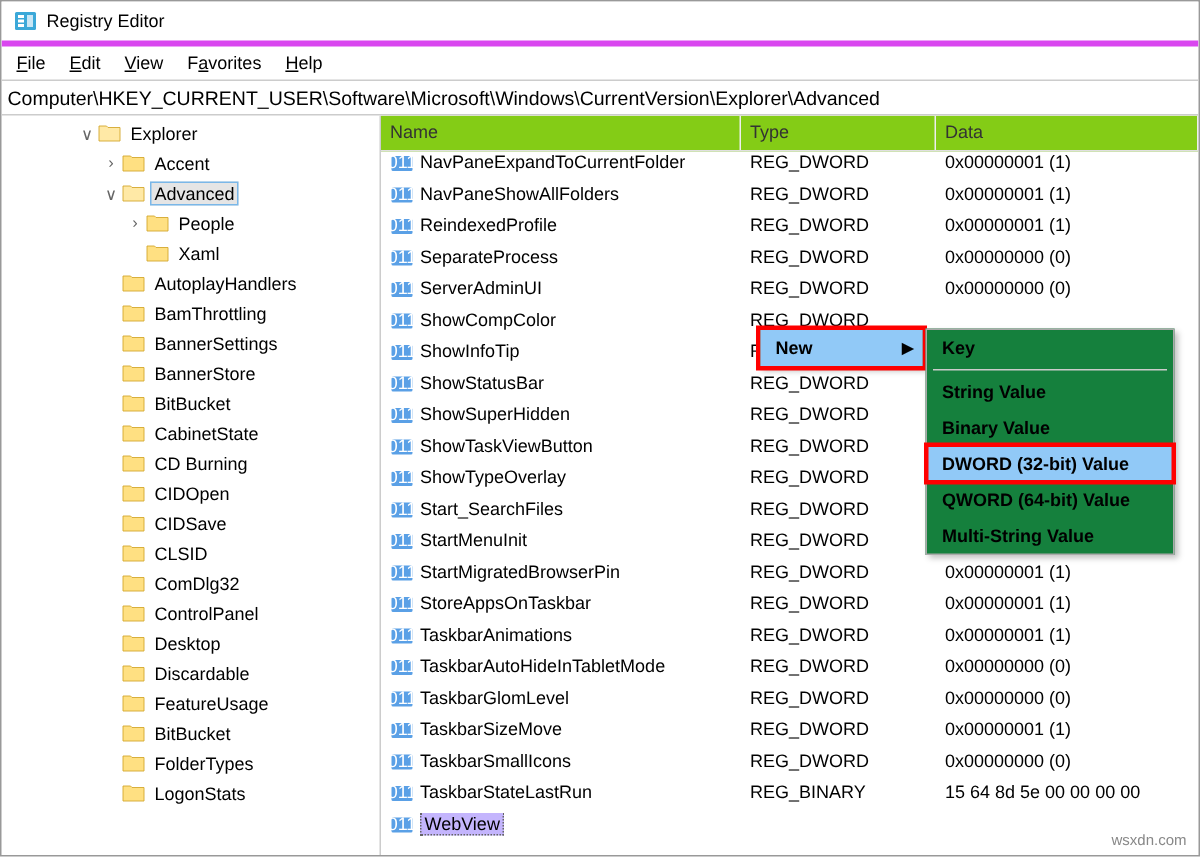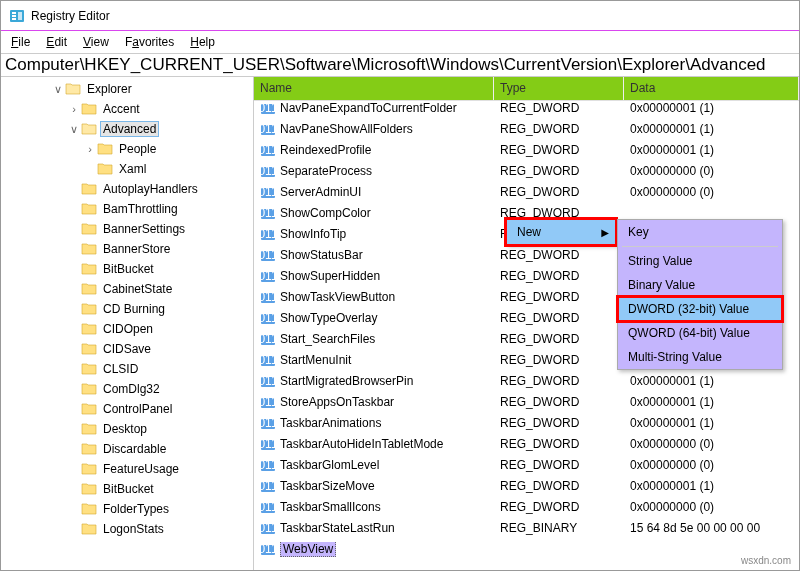--- a/index.html
+++ b/index.html
@@ -1,42 +1,42 @@
 <!DOCTYPE html>
 <html><head>
 <meta charset="utf-8">
 <style>
 * { margin: 0; padding: 0; box-sizing: border-box; font-family: "Segoe UI", Tahoma, sans-serif; font-size: 12px; }
 body { background: #fff; width: 800px; height: 571px; overflow: hidden; display: flex; flex-direction: column; border: 1px solid #999; }
-.titlebar { height: 30px; display: flex; align-items: center; padding: 0 8px; background: #fff; border-bottom: 1px solid #d946ef; }
+.titlebar { height: 30px; display: flex; align-items: center; padding: 0 8px; background: #fff; border-bottom: 4px solid #d946ef; }
 .titlebar svg { margin-right: 6px; }
 .titlebar-text { font-size: 12px; }
 .menubar { height: 22px; display: flex; align-items: center; padding: 0 4px; gap: 4px; }
 .menubar-item { padding: 2px 6px; cursor: default; }
 .menubar-item .ul { text-decoration: underline; }
-.addressbar { height: 24px; border-top: 1px solid #ccc; border-bottom: 1px solid #ccc; display: flex; align-items: center; padding: 0 4px; font-size: 17px; }
+.addressbar { height: 24px; border-top: 1px solid #ccc; border-bottom: 1px solid #ccc; display: flex; align-items: center; padding: 0 4px; font-size: 13px; }
 .content { flex: 1; display: flex; overflow: hidden; }
 .tree { width: 253px; border-right: 1px solid #ccc; overflow-y: scroll; padding: 2px 0 2px 2px; }
 .tree-item { display: flex; align-items: center; height: 20px; white-space: nowrap; cursor: default; }
 .tree-item .twisty { width: 14px; text-align: center; color: #666; font-size: 11px; }
 .tree-item .folder-icon { width: 16px; margin-right: 3px; display: inline-flex; }
 .tree-item .label { padding: 1px 3px; }
 .tree-item.selected .label { background: #e5e5e5; border: 1px solid #7ab7e8; padding: 0 2px; }
 .tree-item .pad { display: inline-block; }
 .list { flex: 1; overflow-y: scroll; position: relative; }
 .list-header { display: flex; position: sticky; top: 0; background: #84cc16; border-bottom: 1px solid #e0e0e0; height: 24px; z-index: 5; }
 .list-header .col { padding: 4px 6px; border-right: 1px solid #eee; color: #333; }
 .col-name { width: 240px; }
 .col-type { width: 130px; }
 .col-data { flex: 1; }
 .list-row { display: flex; height: 21px; align-items: flex-start; cursor: default; }
 .list-row .cell { padding: 0 6px; overflow: hidden; text-overflow: ellipsis; white-space: nowrap; }
 .list-row.selected .cell-name-inner { background: #c4b5fd; border: 1px dotted #666; padding: 0 2px; }
 .reg-icon { display: inline-block; width: 16px; height: 16px; margin-right: 4px; vertical-align: middle; }
-.ctx-menu { position: absolute; background: #c4b5fd; border: 1px solid #aaa; box-shadow: 2px 2px 4px rgba(0,0,0,0.25); z-index: 20; }
+.ctx-menu { position: absolute; background: #15803d; border: 1px solid #aaa; box-shadow: 2px 2px 4px rgba(0,0,0,0.25); z-index: 20; font-weight: bold; }
 .ctx-menu.main { left: 506px; top: 219px; width: 110px; }
 .ctx-menu.main::before { content:""; position:absolute; inset:-3px; border:3px solid red; pointer-events:none; }
 .ctx-menu.sub { left: 617px; top: 219px; width: 166px; }
 .ctx-item { height: 24px; display: flex; align-items: center; padding: 0 20px 0 10px; position: relative; }
 .ctx-item.hover { background: #91c9f7; }
 .ctx-sep { height: 1px; background: #ccc; margin: 2px 4px; }
 .ctx-item .arrow { position: absolute; right: 6px; font-size: 10px; }
 .ctx-item.red-box::after { content:""; position:absolute; top:-2px; left:-2px; right:-2px; bottom:-2px; border:3px solid red; pointer-events:none; }
 .watermark { position: absolute; right: 8px; bottom: 4px; color: #888; font-size: 10px; z-index: 1; }
 ::-webkit-scrollbar { width: 16px; }

